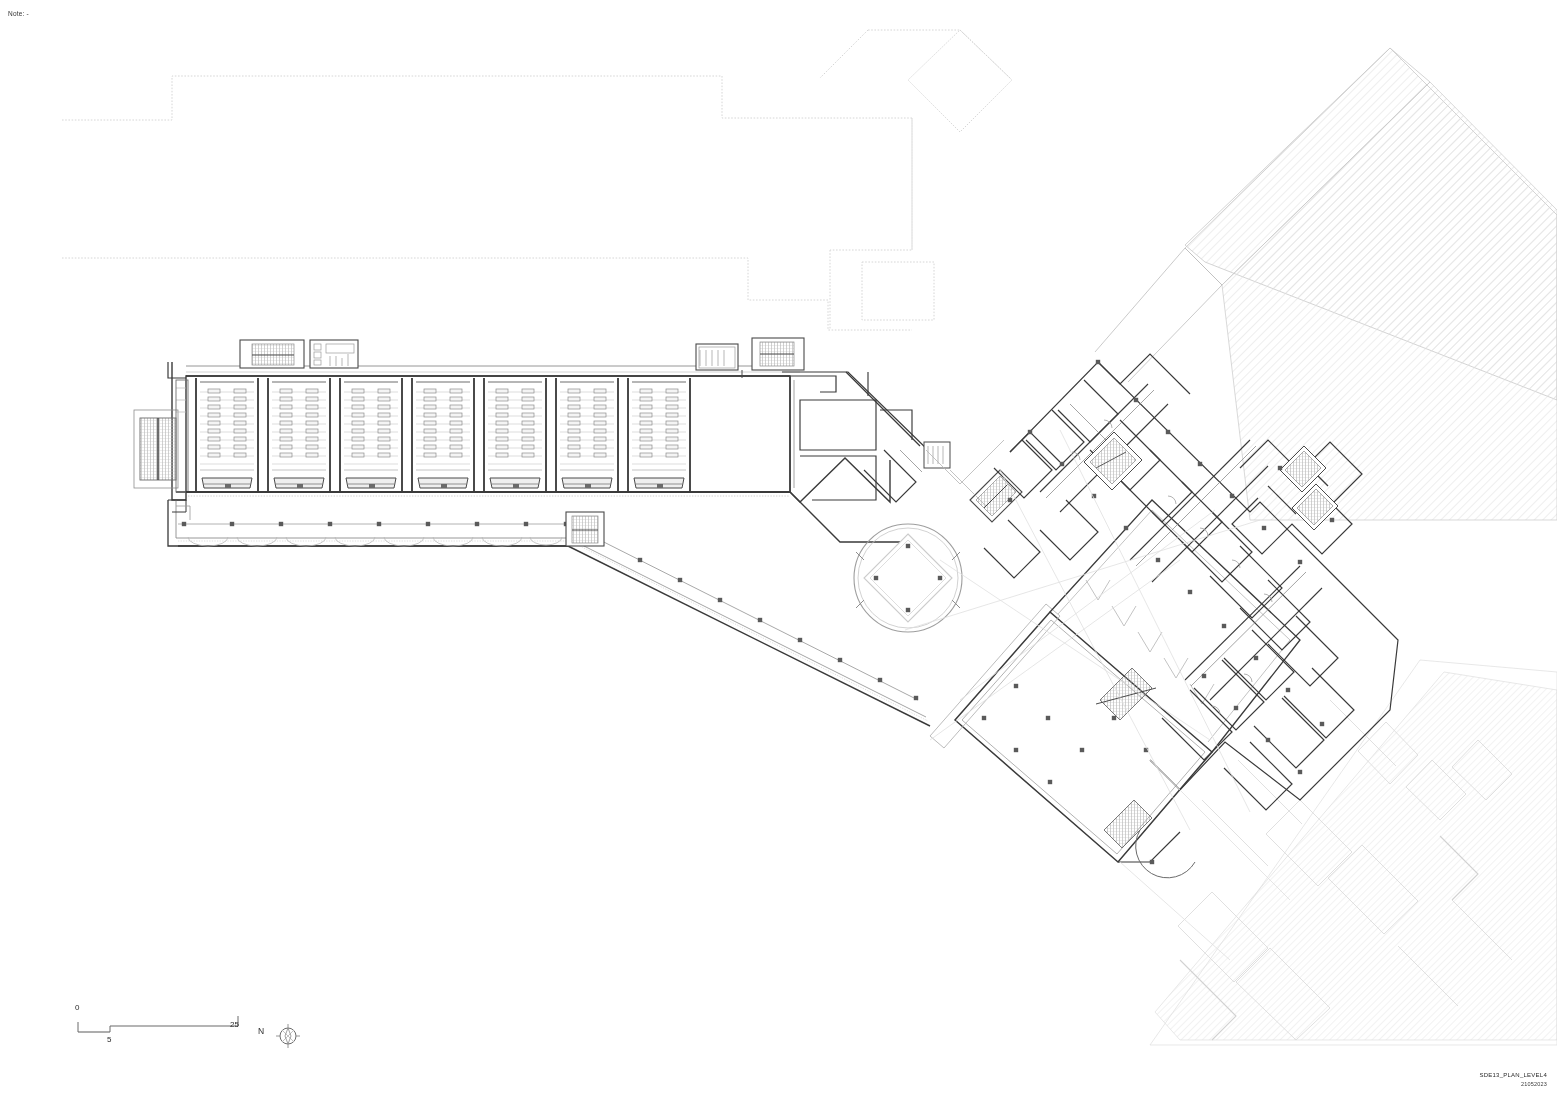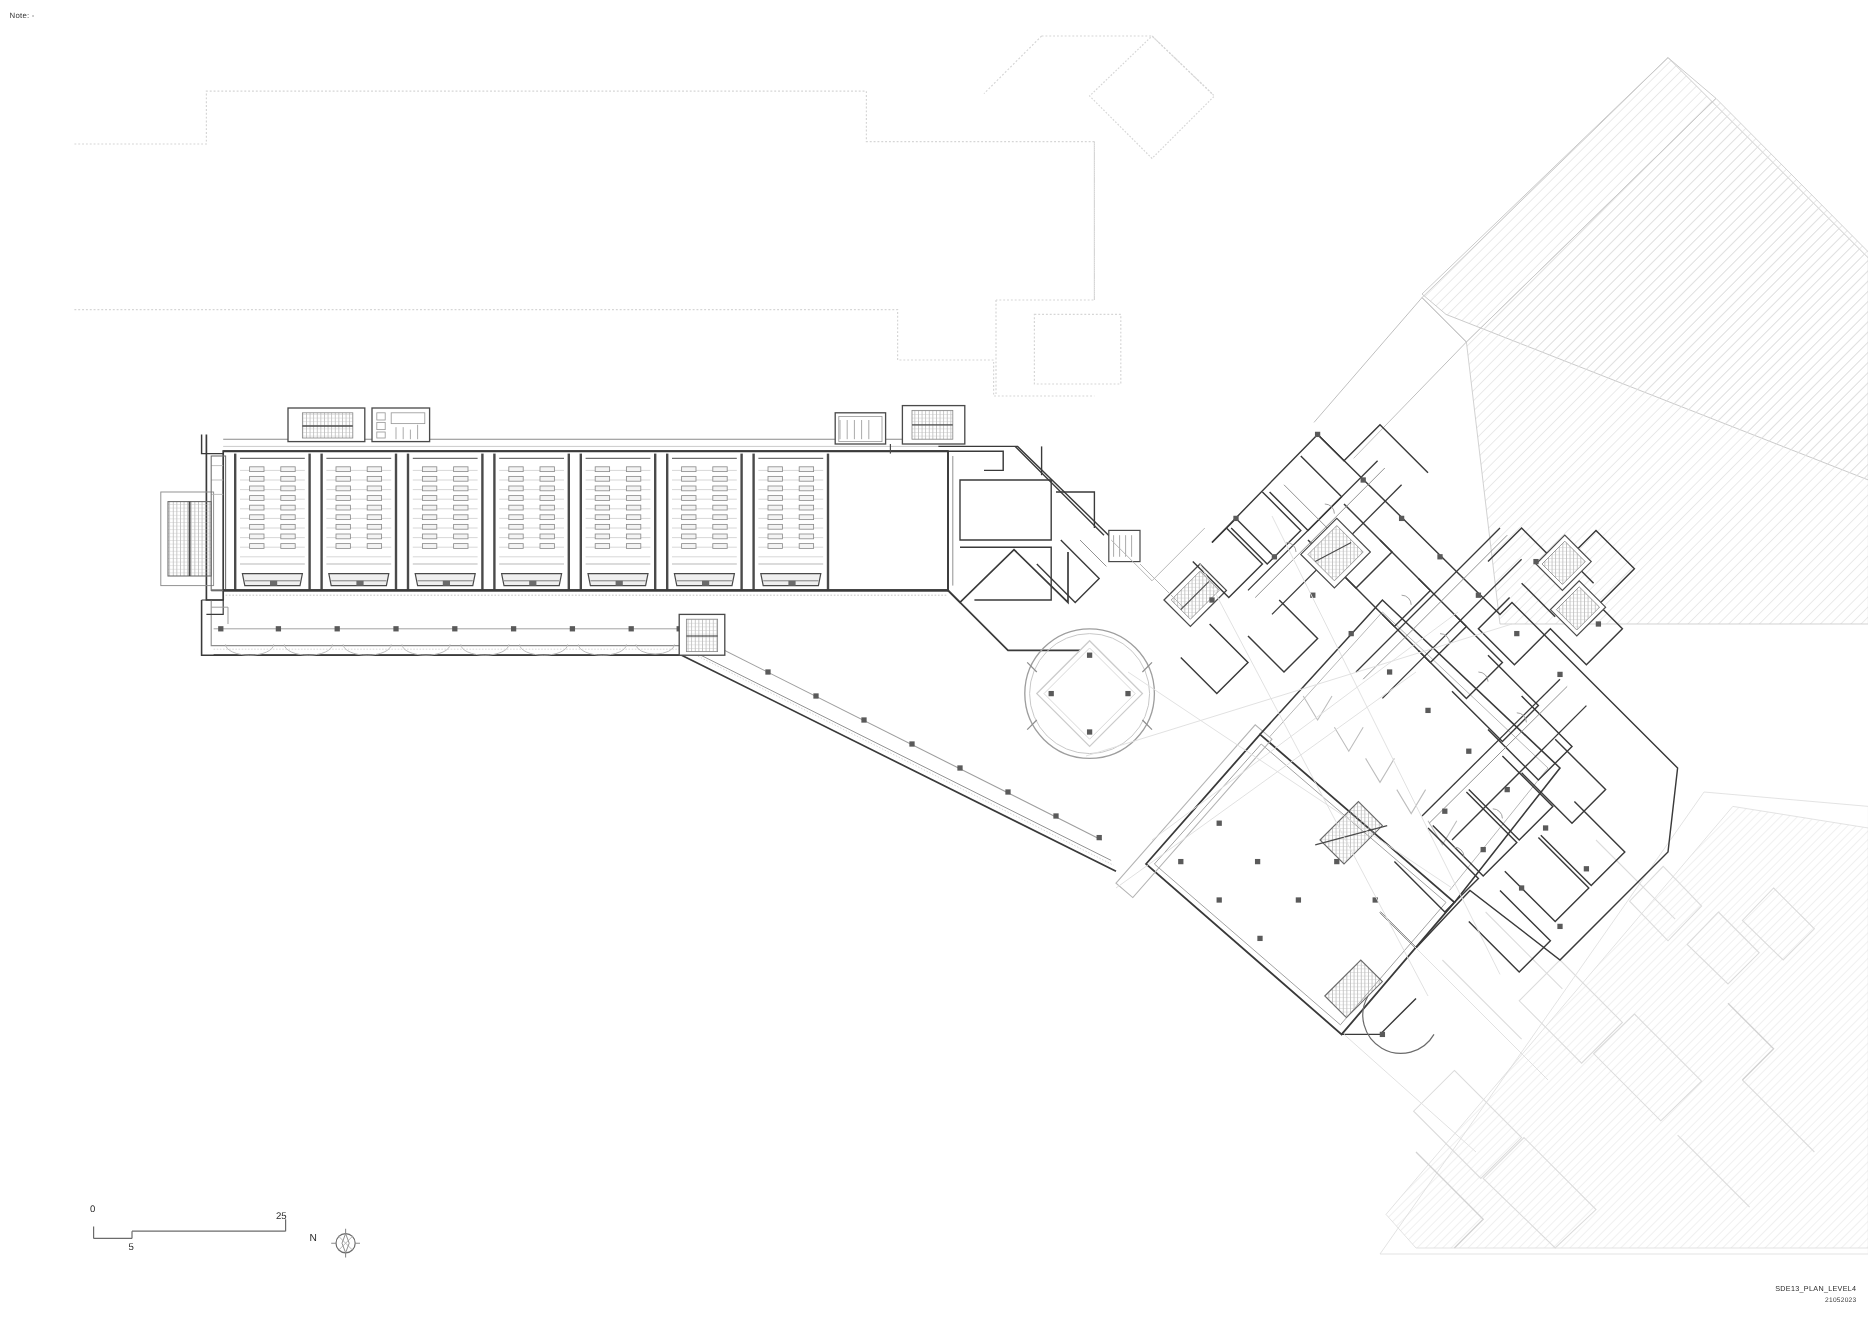--- a/index.html
+++ b/index.html
@@ -710,21 +710,21 @@
   <div class="scalewrap">
     <svg viewBox="0 0 260 55" width="260" height="55">
       <path d="M8,32 L8,22" stroke="#6b6b6b" stroke-width="1"></path>
       <path d="M8,32 L40,32" stroke="#6b6b6b" stroke-width="1.1"></path>
       <path d="M40,32 L40,26" stroke="#6b6b6b" stroke-width="1"></path>
       <path d="M40,26 L168,26" stroke="#6b6b6b" stroke-width="1.1"></path>
       <path d="M168,26 L168,16" stroke="#6b6b6b" stroke-width="1"></path>
     </svg>
     <span class="lbl" style="left:5px;top:3px;">0</span>
     <span class="lbl" style="left:37px;top:35px;">5</span>
-    <span class="lbl" style="left:160px;top:9px;">25</span>
+    <span class="lbl" style="left:160px;top:20px;">25</span>
   </div>
 
   <div class="northwrap">
     <span class="nlbl">N</span>
     <svg viewBox="0 0 48 34" width="48" height="34" style="position:absolute;left:0;top:0;">
       <circle cx="30" cy="18" r="8" fill="none" stroke="#6b6b6b" stroke-width="1"></circle>
       <path d="M30,6 L30,10 M30,26 L30,30 M18,18 L22,18 M38,18 L42,18" stroke="#8a8a8a" stroke-width="0.9"></path>
       <path d="M24,12 L36,24 M36,12 L24,24" stroke="#b4b4b4" stroke-width="0.8"></path>
       <path d="M30,10 L33,18 L30,26 L27,18 Z" fill="none" stroke="#8a8a8a" stroke-width="0.8"></path>
     </svg>

